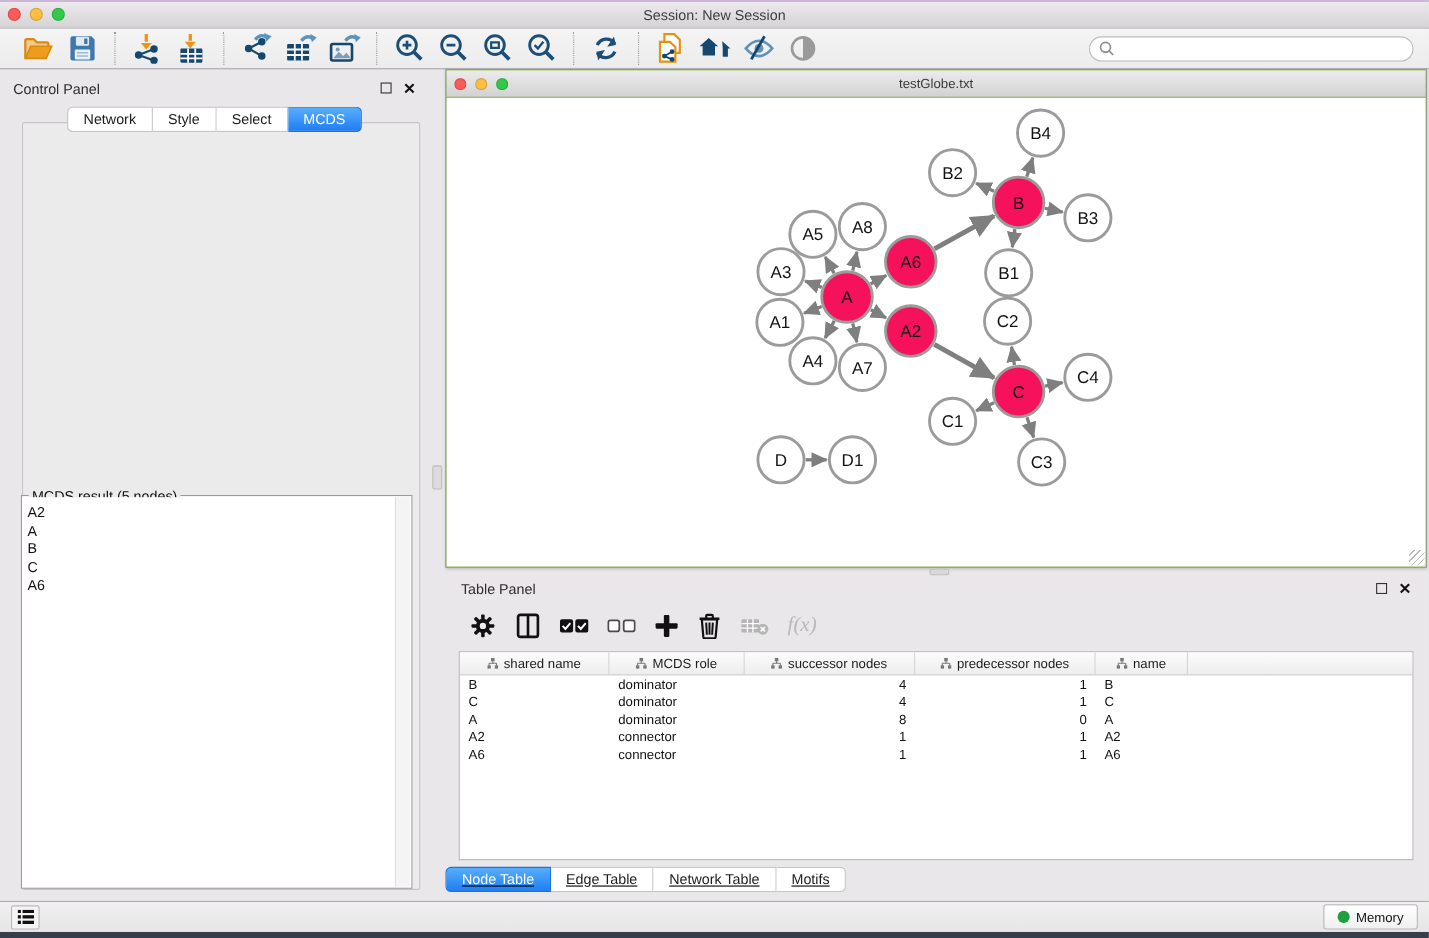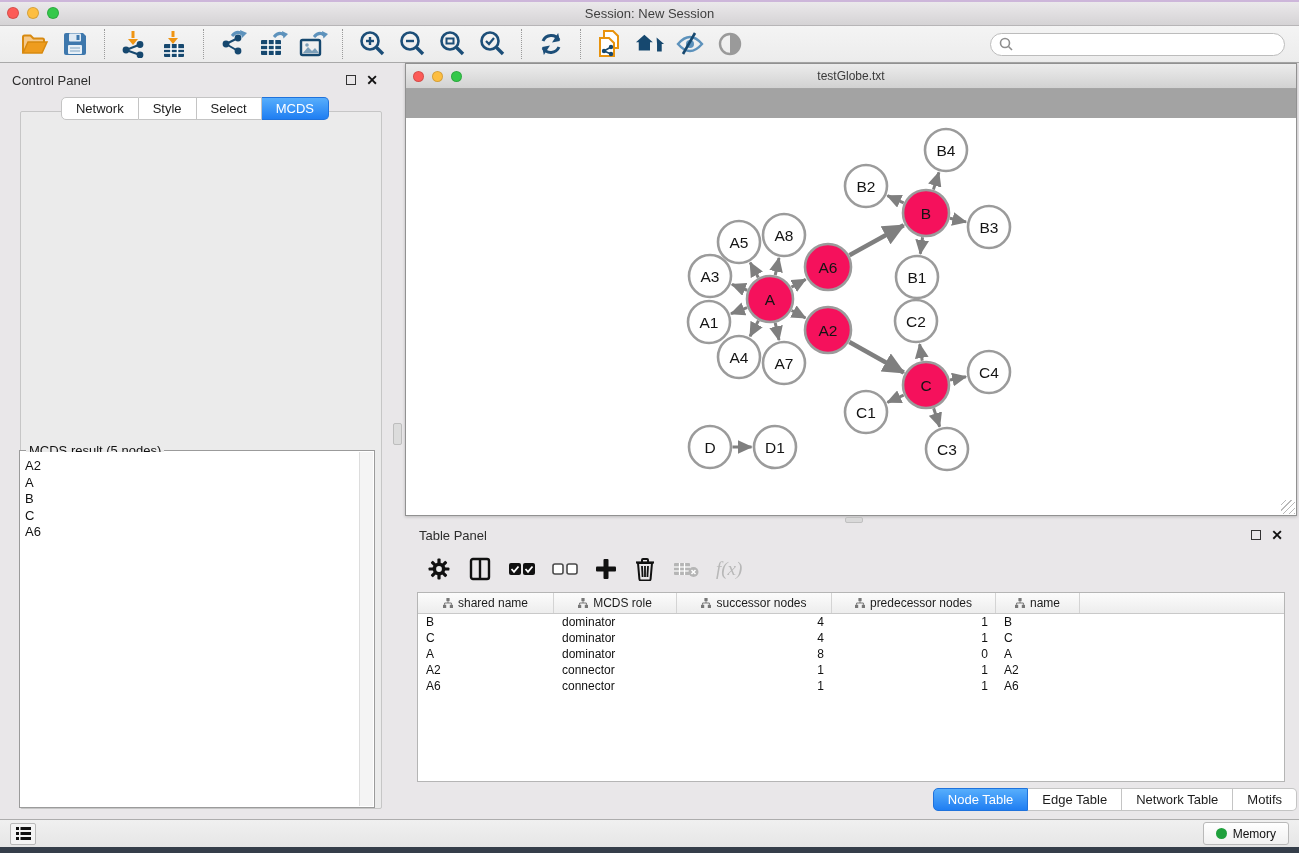--- a/index.html
+++ b/index.html
@@ -62,21 +62,21 @@
   .result-list { position:absolute; inset:1px 15px 1px 1px; background:#fff; overflow:hidden; padding-top:6px; }
   .result-item { font-size:13px; color:#111; padding:0 4px; line-height:16.5px; }
   .result-scroll { position:absolute; top:1px; bottom:1px; right:1px; width:14px; background:#f4f4f4; border-left:1px solid #ddd; }
 
   
   .vgap { width:15px; flex:0 0 auto; position:relative; }
   .vgrab { position:absolute; left:3px; top:360px; width:9px; height:22px; background:#dcdcdc; border:1px solid #bdbdbd; border-radius:2px; }
   .right-col { flex:1; display:flex; flex-direction:column; min-width:0; padding-right:2px; }
 
   
-  .net-window { height:453px; flex:0 0 auto; border:1px solid #919191; background:#a3a3a3; display:flex; flex-direction:column; position:relative; box-shadow:0 1px 3px rgba(0,0,0,.2);gap:29px; }
+  .net-window { height:453px; flex:0 0 auto; border:1px solid #919191; background:#84cc16; display:flex; flex-direction:column; position:relative; box-shadow:0 1px 3px rgba(0,0,0,.2); }
   .net-titlebar { height:25px; background:linear-gradient(#ececec,#d2d2d2); border-bottom:1px solid #a5a5a5; position:relative; display:flex; align-items:center; justify-content:center; }
   .net-titlebar .title { font-size:12px; color:#3a3a3a; }
   .net-canvas { flex:1; position:relative; background:#fff; overflow:hidden; }
   .resize-grip { position:absolute; right:1px; bottom:1px; width:14px; height:14px;
     background:repeating-linear-gradient(135deg, transparent 0 3px, #b9b9b9 3px 4px); cursor:nwse-resize; }
 
   .hgap { height:8px; position:relative; flex:0 0 auto; }
   .hgrab { position:absolute; left:440px; top:1px; width:18px; height:6px; background:#d9d9d9; border:1px solid #c0c0c0; border-radius:2px; }
 
   
@@ -88,21 +88,21 @@
   .fx-label { font-family:"Liberation Serif", serif; font-style:italic; font-size:19px; color:#b8b8b8; }
 
   .data-table { margin:4px 12px 0 12px; flex:1; background:#fff; border:1px solid #b5b5b5; overflow:hidden; display:flex; flex-direction:column; }
   .dt-head { display:flex; background:linear-gradient(#fcfcfc,#ededed); border-bottom:1px solid #c9c9c9; flex:0 0 auto; height:21px; }
   .dt-th { display:flex; align-items:center; justify-content:center; gap:5px; font-size:12px; color:#1c1c1c; border-right:1px solid #d4d4d4; height:100%; }
   .dt-body { flex:1; overflow:hidden; }
   .dt-tr { display:flex; height:16px; align-items:center; }
   .dt-td { font-size:12px; color:#111; padding:0 8px; white-space:nowrap; overflow:hidden; }
   .dt-td.num { text-align:right; }
 
-  .tp-tabs { display:flex; justify-content:flex-end; padding:6px 0 8px 0; flex:0 0 auto; }
+  .tp-tabs { display:flex; justify-content:flex-start; padding:6px 0 8px 0; flex:0 0 auto;text-decoration:underline; }
 
   
   .statusbar { height:28px; background:linear-gradient(#f0f0f0,#e6e6e6); border-top:1px solid #adadad; display:flex; align-items:center; padding:0 10px; flex:0 0 auto; }
   .status-left-btn { width:26px; height:22px; background:#f4f4f4; border:1px solid #b9b9b9; border-radius:2px; display:flex; align-items:center; justify-content:center; cursor:pointer; }
   .status-spacer { flex:1; }
   .memory-btn { height:23px; background:linear-gradient(#ffffff,#f0f0f0); border:1px solid #b9b9b9; border-radius:3px; display:flex; align-items:center; gap:6px; padding:0 12px; cursor:pointer; }
   .memory-dot { width:11px; height:11px; border-radius:50%; background:#1fa03c; }
   .memory-btn span.lbl { font-size:12px; color:#111; }
 
   svg text { font-family:"Liberation Sans", sans-serif; }

